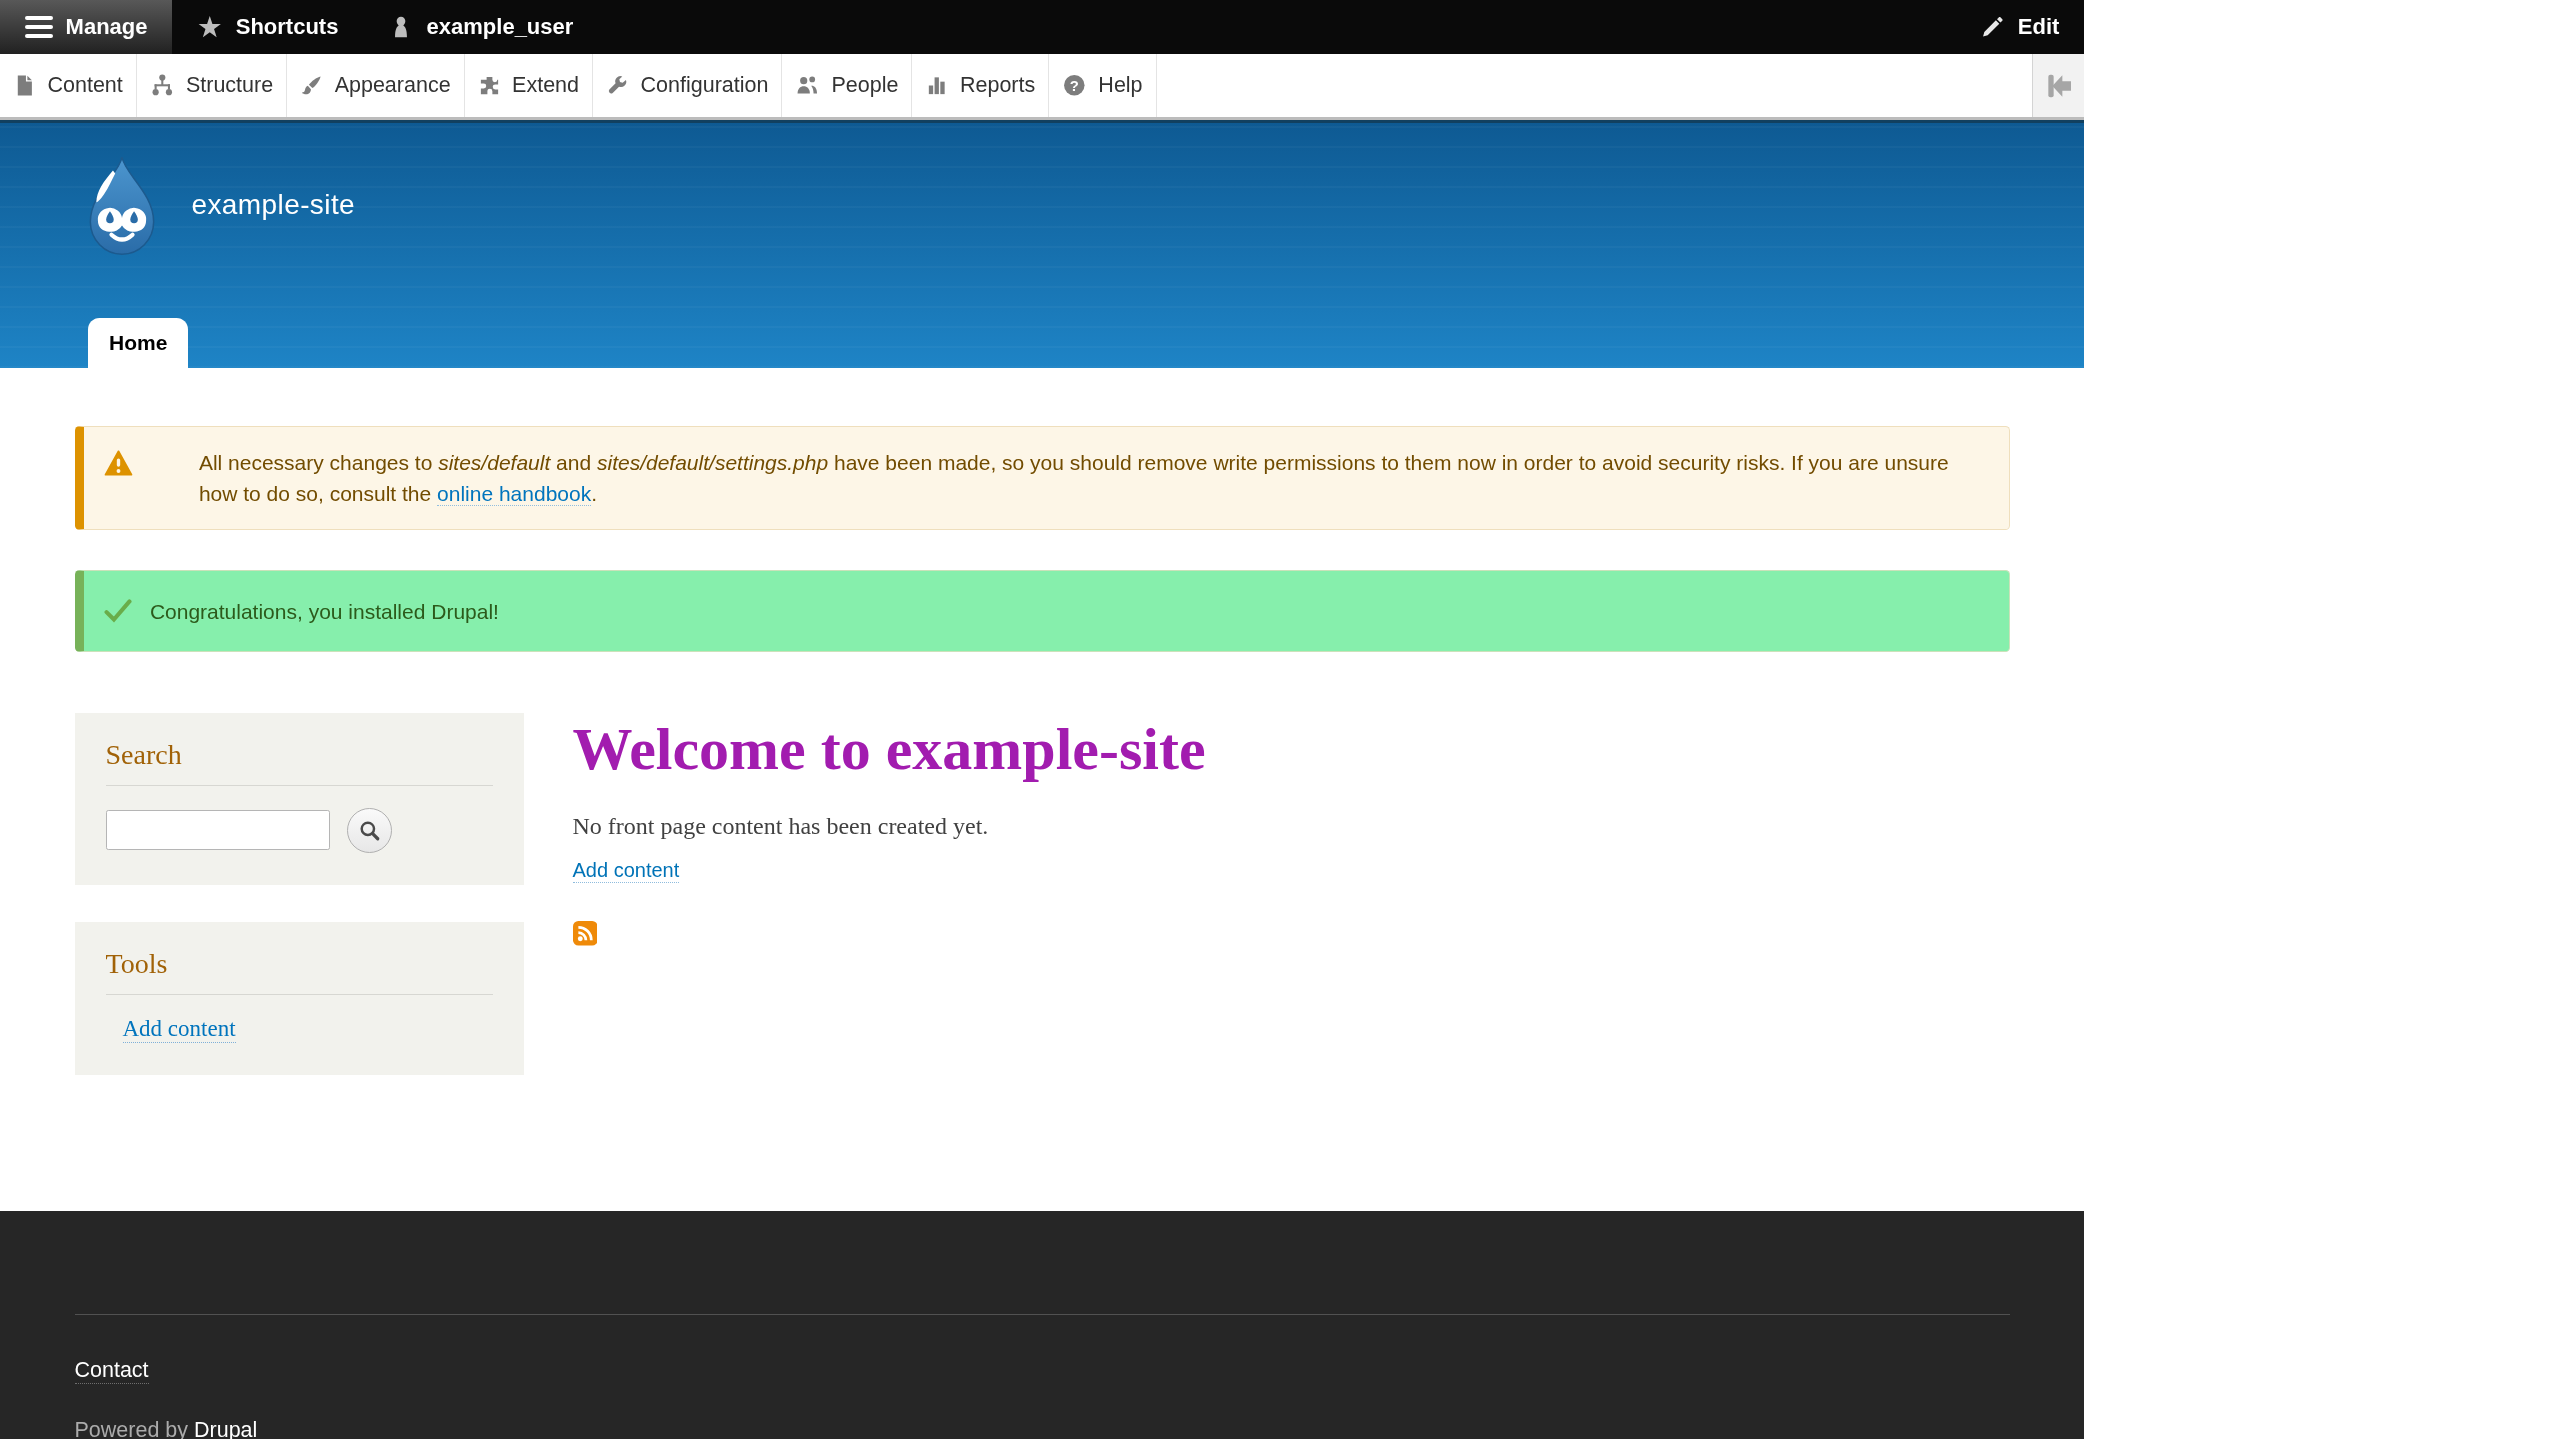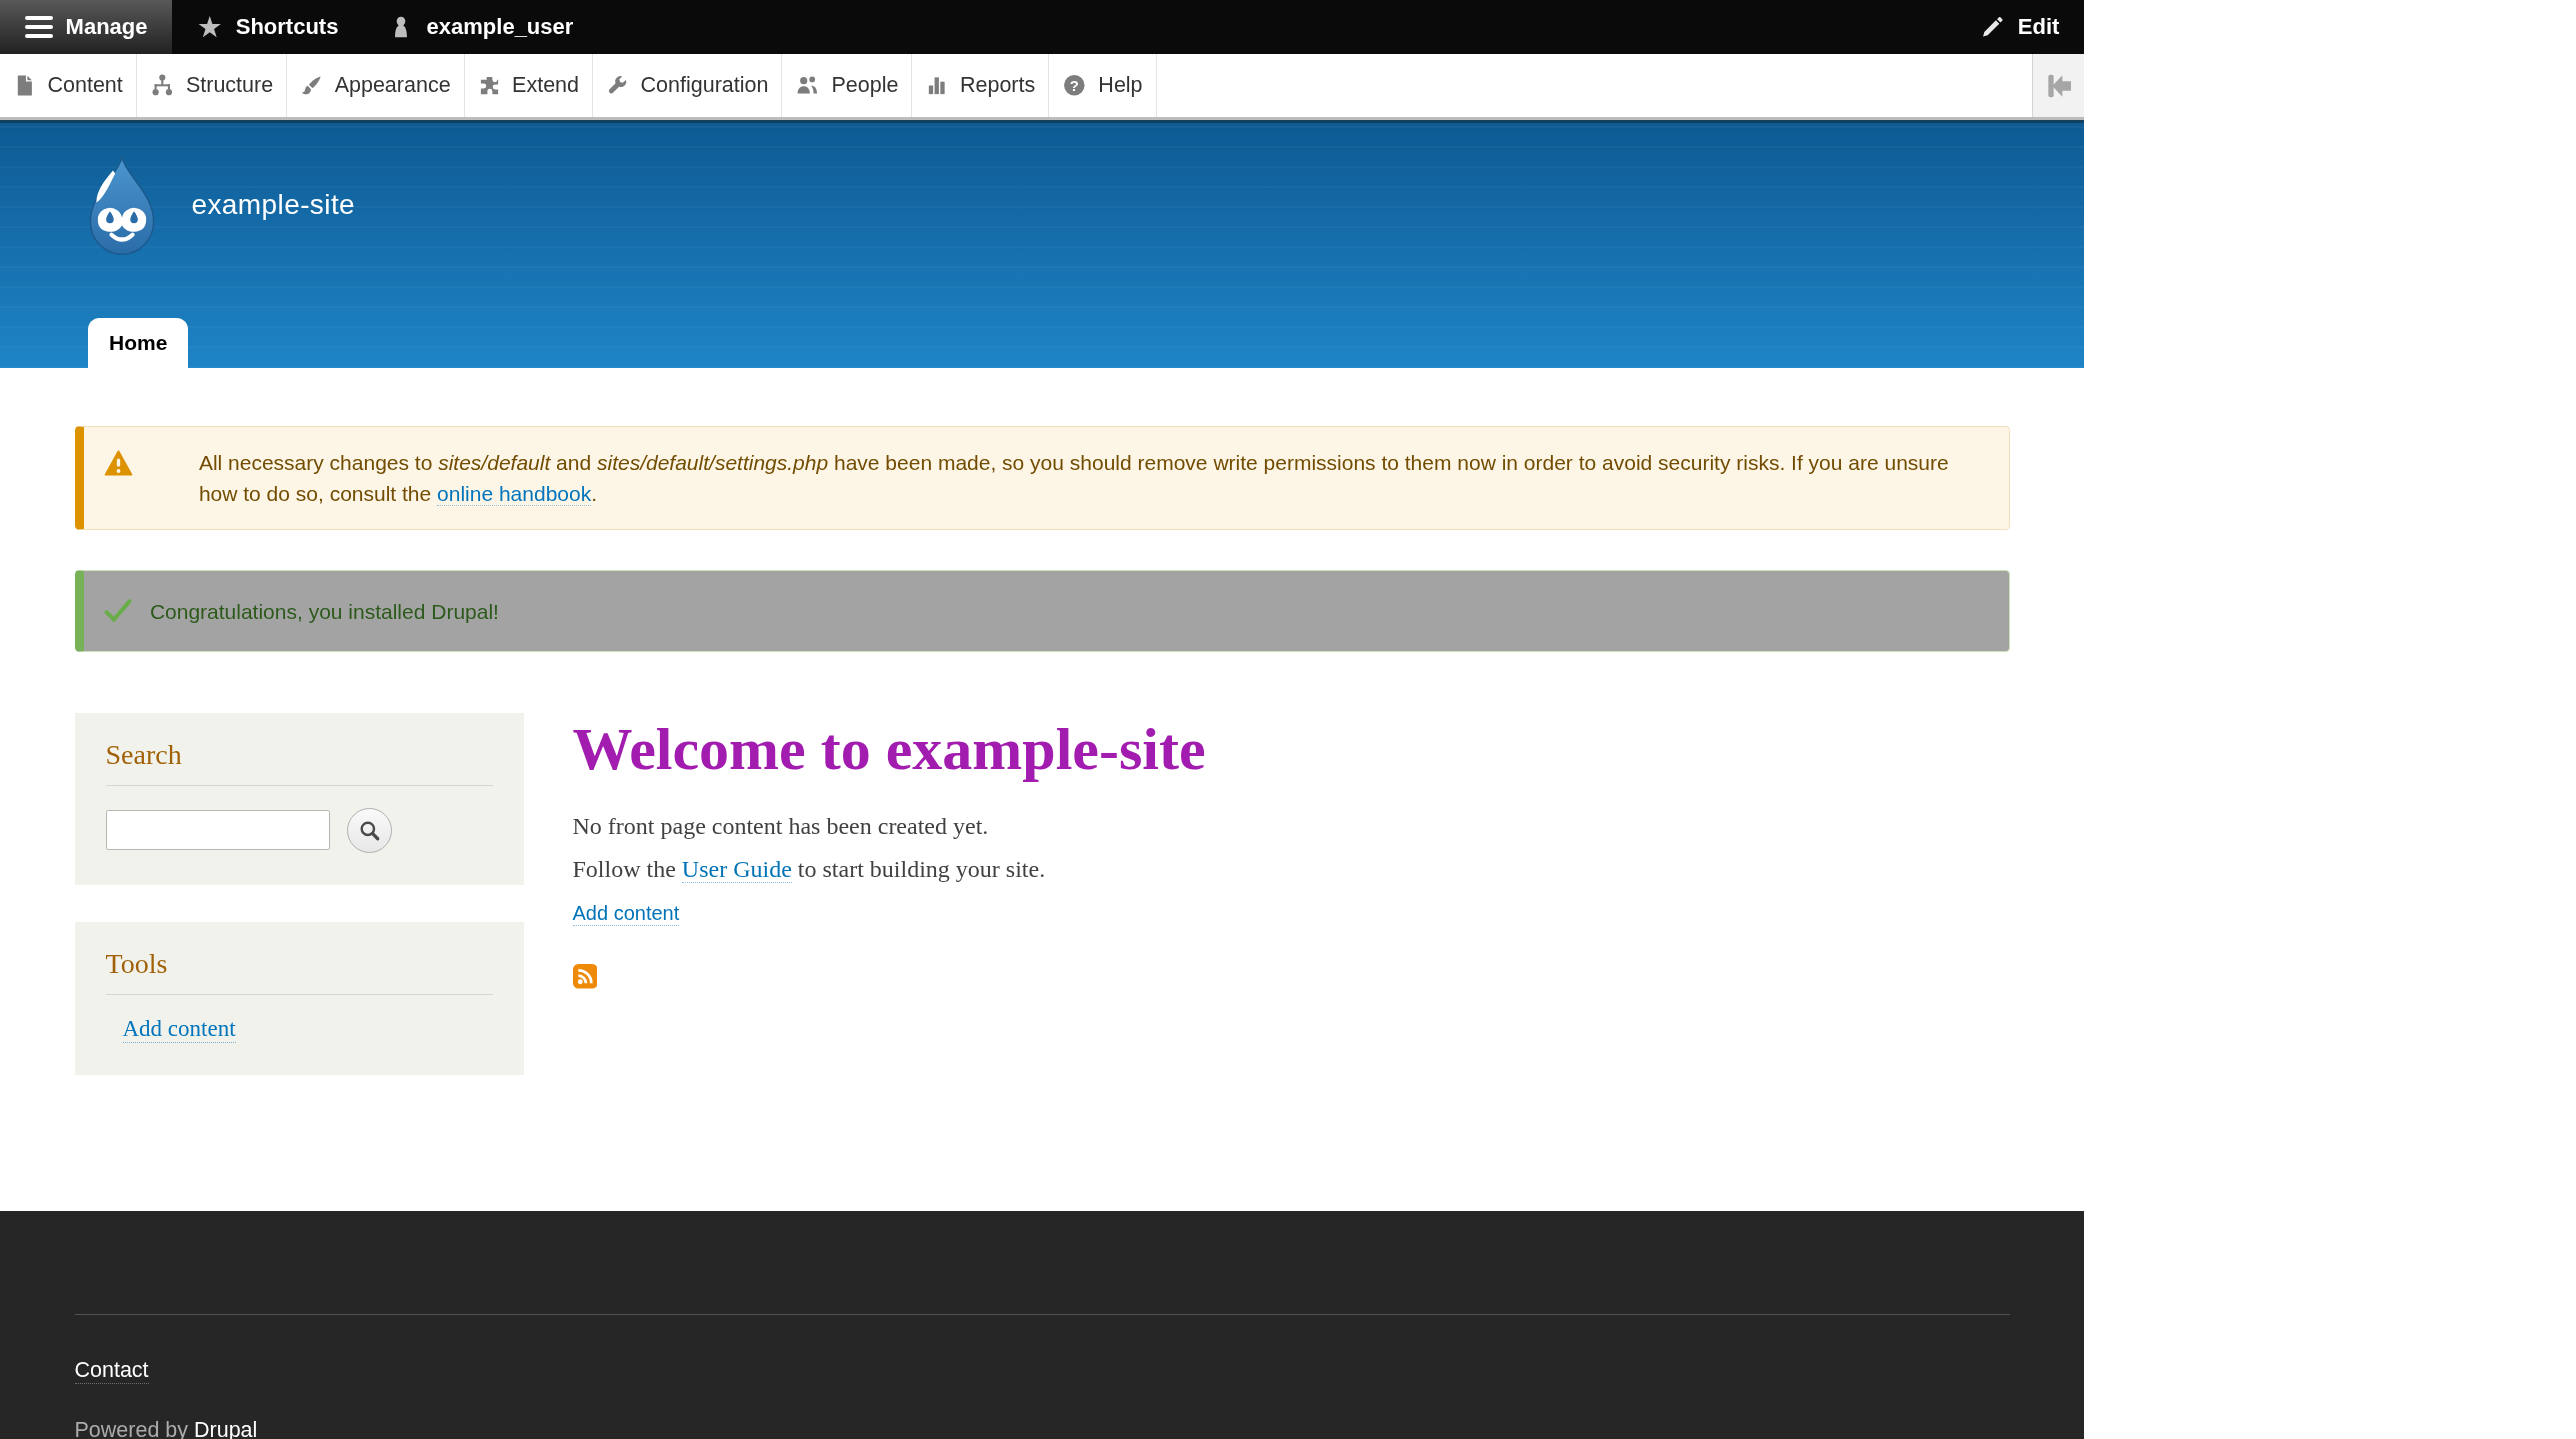--- a/index.html
+++ b/index.html
@@ -41,21 +41,21 @@
 
   
   .main-region{background:#fff;height:785px;}
   .message{display:flex;align-items:flex-start;border-radius:4.6px;font-size:21px;line-height:31px;}
   .message .msg-icon{flex-shrink:0;margin:3.1px 18.4px 0 20px;}
   .message p{margin:0;}
   .warning{margin-top:58px;background:#fdf6e7;border:1.5px solid #efdfbd;border-left:9.2px solid #dd9200;
            color:#724c00;padding:20px 31px 20px 0;gap:48px;}
   .warning em{font-style:italic;}
   .warning a{color:#0074bd;text-decoration:none;border-bottom:1.5px dotted #92bedf;}
-  .status{margin-top:40px;background:#a3a3a3;border:1.5px solid #cbe2ba;border-left:9.2px solid #77b259;
+  .status{margin-top:40px;background:#86efac;border:1.5px solid #cbe2ba;border-left:9.2px solid #77b259;
           color:#2c5a1b;padding:24.6px 31px 24.6px 0;align-items:center;}
   .status .msg-icon{margin-top:0;}
 
   
   .content-row{display:flex;margin-top:61px;align-items:flex-start;}
   .sidebar{width:449px;flex-shrink:0;}
   .block{background:#f2f2ed;padding:26px 31px 32px;margin-bottom:37px;}
   .block h2{font-family:Liberation Serif, serif;font-weight:400;font-size:28px;color:#a16207;margin:0 0 14px;}
   .block-rule{border-top:1.5px solid #d7d7d2;margin-bottom:21.5px;}
   .search-form{display:flex;align-items:center;gap:17px;}
@@ -248,21 +248,20 @@
           <section class="block">
             <h2>Tools</h2>
             <div class="block-rule"></div>
             <a class="tools-link">Add content</a>
           </section>
         </aside>
 
         <section class="main-col">
           <h1>Welcome to example-site</h1>
           <p class="body-text">No front page content has been created yet.</p>
-          <p class="body-text"><span>Follow the </span><a>User Guide</a><span> to start building your site.</span></p>
           <a class="add-content-main">Add content</a>
           <div class="rss-row">
             <svg width="24.6" height="24.6" viewBox="0 0 32 32">
               <rect width="32" height="32" rx="7" fill="#ef8a09"></rect>
               <circle cx="9.5" cy="23" r="3.2" fill="#ffffff"></circle>
               <path d="M7 15.2a9.8 9.8 0 0 1 9.8 9.8" stroke="#ffffff" stroke-width="3.6" fill="none"></path>
               <path d="M7 8.2a16.8 16.8 0 0 1 16.8 16.8" stroke="#ffffff" stroke-width="3.6" fill="none"></path>
             </svg>
           </div>
         </section>

